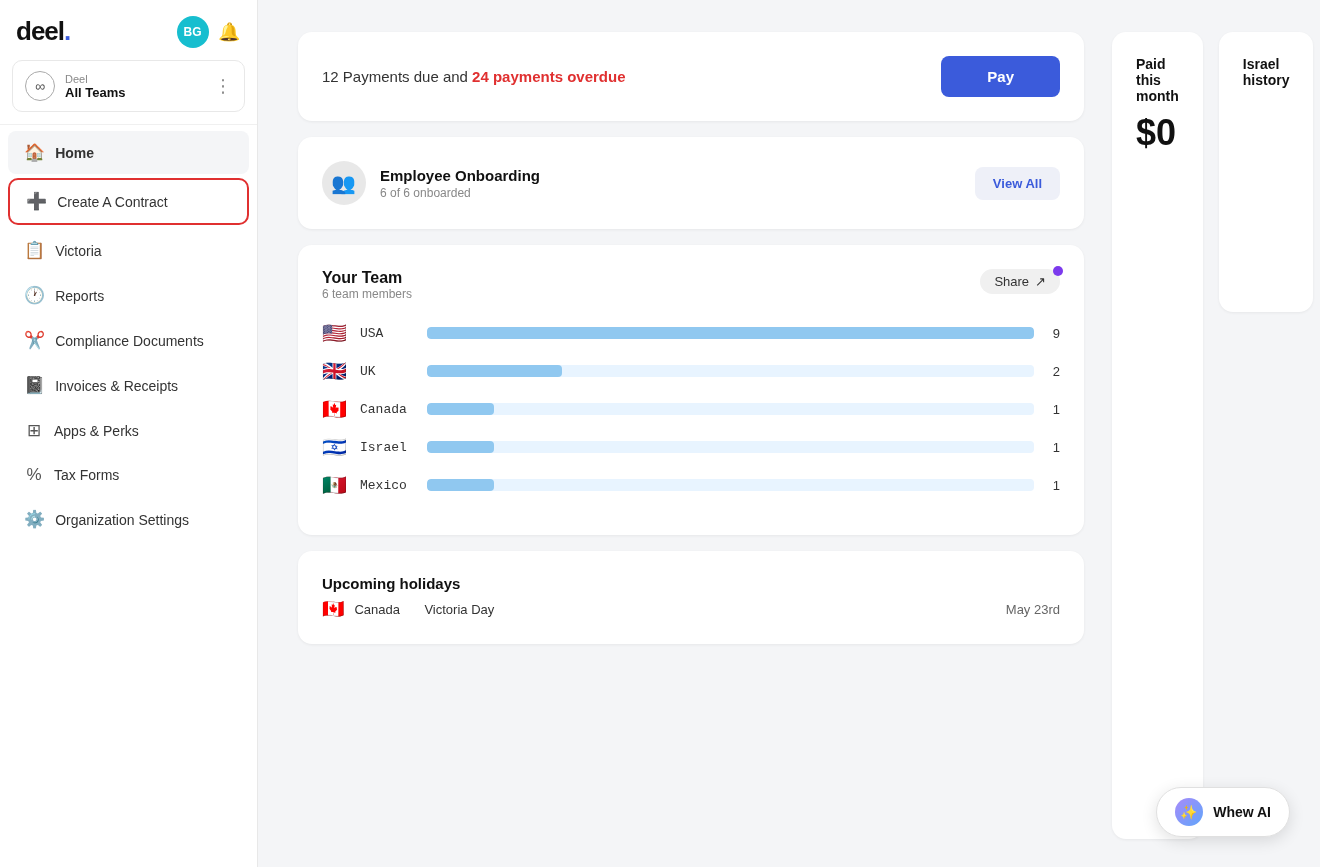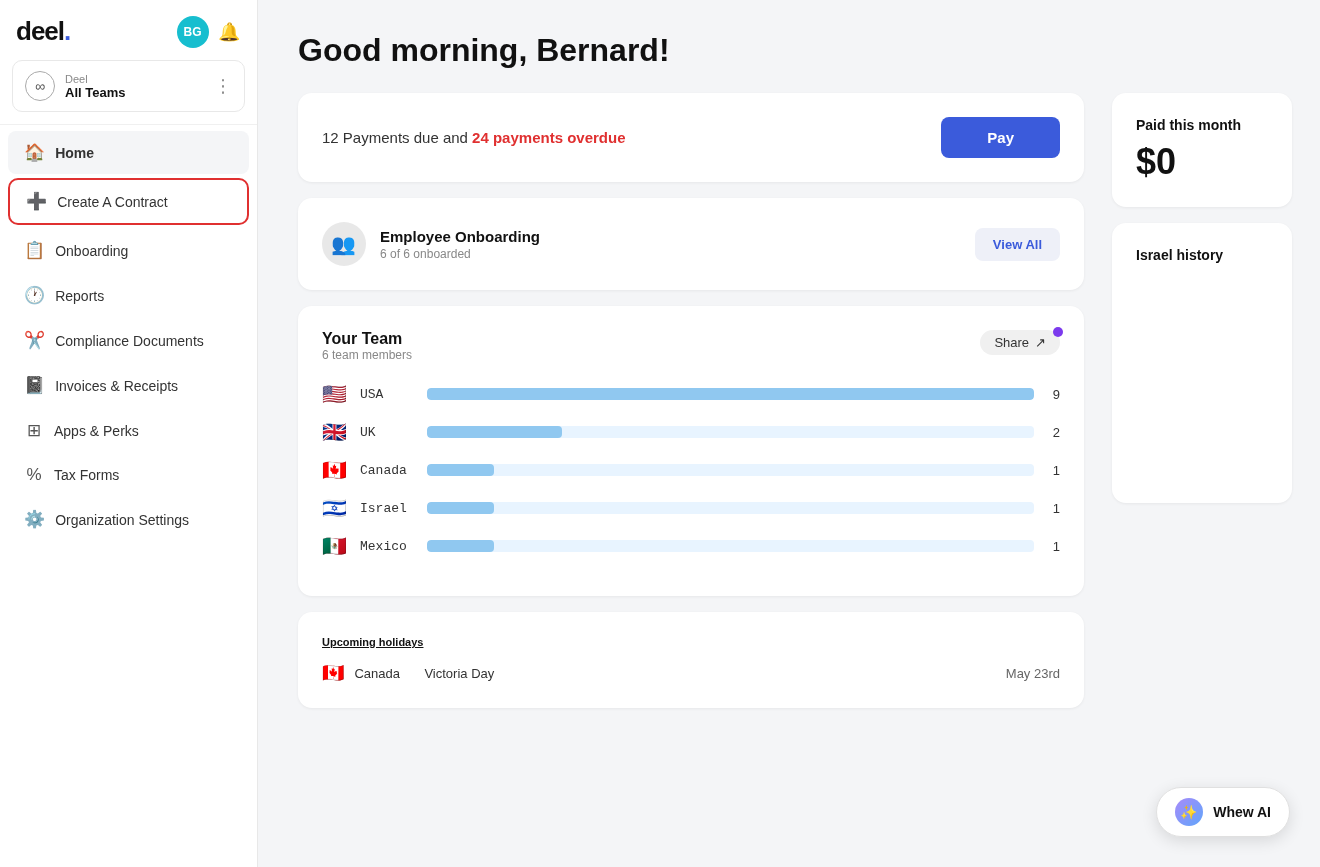--- a/index.html
+++ b/index.html
@@ -123,21 +123,21 @@
     }
     .center-col {
       flex: 1;
       display: flex;
       flex-direction: column;
       gap: 16px;
     }
     .right-col {
       width: 180px;
       display: flex;
-      flex-direction: column;
+      flex-direction: row;
       gap: 16px;
     }
 
     
     .card {
       background: #fff;
       border-radius: 14px;
       padding: 24px;
       box-shadow: 0 1px 3px rgba(0,0,0,0.06);
     }
@@ -224,21 +224,21 @@
       gap: 12px;
       margin-bottom: 14px;
     }
     .country-flag { font-size: 20px; min-width: 26px; }
     .country-name { font-size: 13px; color: #333; min-width: 55px; font-family: Liberation Mono, monospace; }
     .bar-container { flex: 1; background: #e8f4ff; border-radius: 4px; height: 12px; overflow: hidden; }
     .bar-fill { height: 100%; background: #90c8f0; border-radius: 4px; }
     .country-count { font-size: 13px; color: #333; min-width: 14px; text-align: right; }
 
     
-    .holidays-title { font-size: 11px; font-weight: 600; color: #111; margin-bottom: 14px; text-decoration: underline; }
+    .holidays-title { font-size: 15px; font-weight: 600; color: #111; margin-bottom: 6px; }
     .holiday-row {
       display: flex;
       align-items: center;
       gap: 10px;
       font-size: 13px;
       color: #333;
     }
     .holiday-flag { font-size: 18px; }
     .holiday-country { min-width: 60px; }
     .holiday-name { flex: 1; }
@@ -306,21 +306,21 @@
       <div class="nav-item active">
     <span class="nav-icon active-icon">🏠</span>
     <span>Home</span>
   </div>
       <div class="nav-item create-contract">
     <span class="nav-icon">➕</span>
     <span>Create A Contract</span>
   </div>
       <div class="nav-item">
     <span class="nav-icon">📋</span>
-    <span>Onboarding</span>
+    <span>Victoria</span>
   </div>
       <div class="nav-item">
     <span class="nav-icon">🕐</span>
     <span>Reports</span>
   </div>
       <div class="nav-item">
     <span class="nav-icon">✂️</span>
     <span>Compliance Documents</span>
   </div>
       <div class="nav-item">
@@ -336,21 +336,20 @@
     <span>Tax Forms</span>
   </div>
       <div class="nav-item">
     <span class="nav-icon">⚙️</span>
     <span>Organization Settings</span>
   </div>
     </nav>
 </div>
 
 <div id="main">
-  <div class="greeting">Good morning, Bernard!</div>
 
   <div class="content-area">
     <div class="center-col">
 
       <div class="card payment-card">
         <div class="payment-text">
           <span>12 Payments due and </span><span class="overdue">24 payments overdue</span>
         </div>
         <button class="pay-btn">Pay</button>
       </div>

